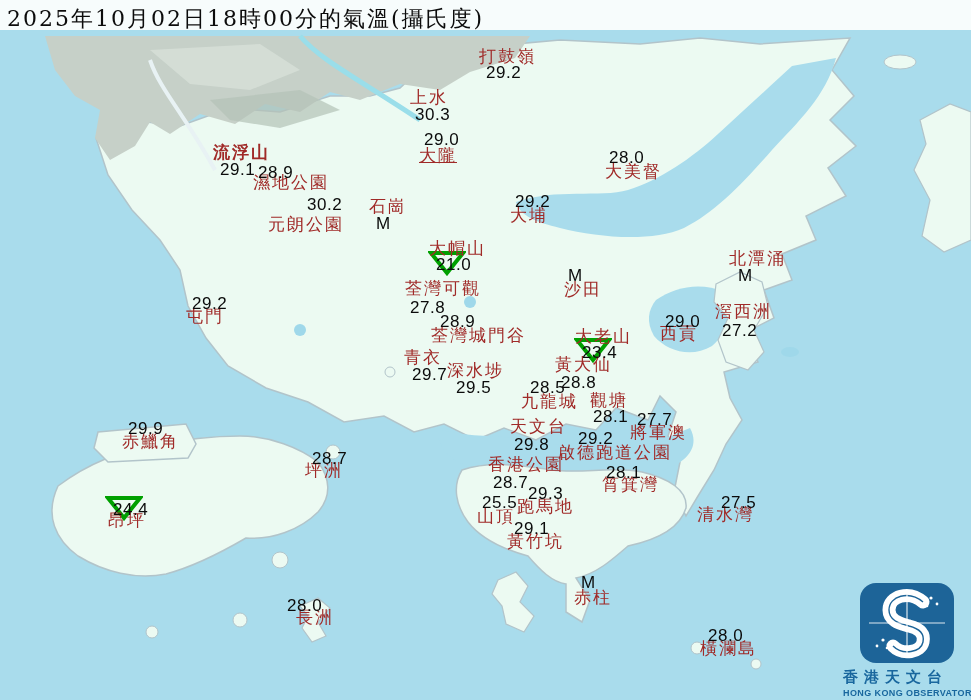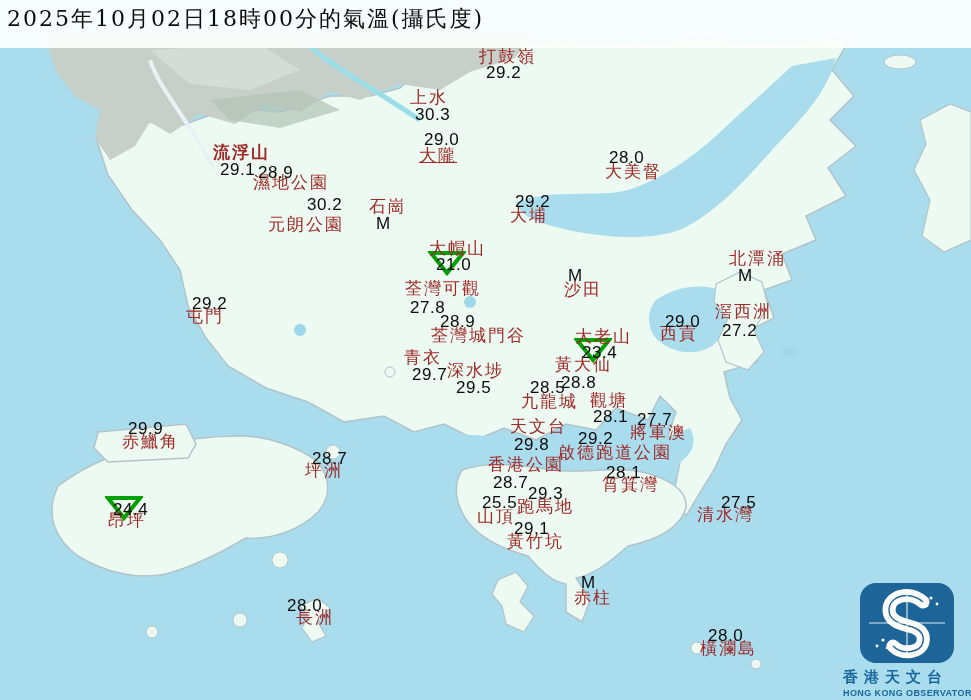--- a/index.html
+++ b/index.html
@@ -1,19 +1,19 @@
 <!DOCTYPE html>
 <html><head>
 <meta charset="utf-8">
 <style>
   html,body{margin:0;padding:0;background:#6f8b96;}
   #stage{position:relative;width:971px;height:700px;overflow:hidden;
          font-family:"Liberation Sans",sans-serif;background:#a9dcec;}
   #mapsvg{position:absolute;left:0;top:0;}
-  #titlebar{position:absolute;left:0;top:0;width:971px;height:48px;
+  #titlebar{position:absolute;left:0;top:0;width:971px;height:30px;
             background:rgba(253,254,253,0.93);}
   #title{position:absolute;left:7px;top:4px;font:22px "DejaVu Serif",serif;
          color:#0c0c0c;letter-spacing:2px;white-space:nowrap;}
   .station-name{position:absolute;font:17px "DejaVu Serif",serif;color:#a02a28;
                 letter-spacing:2px;white-space:nowrap;z-index:6;line-height:1.05;}
   .station-value{position:absolute;font:17px "Liberation Sans",sans-serif;color:#0b0b0b;
                  letter-spacing:0.5px;white-space:nowrap;z-index:7;line-height:1.0;}
   .marker-tri{position:absolute;z-index:5;width:38px;height:27px;}
   #logo{position:absolute;left:843px;top:582px;width:128px;z-index:8;}
   #logo .emblem{display:block;margin:0 auto;}

